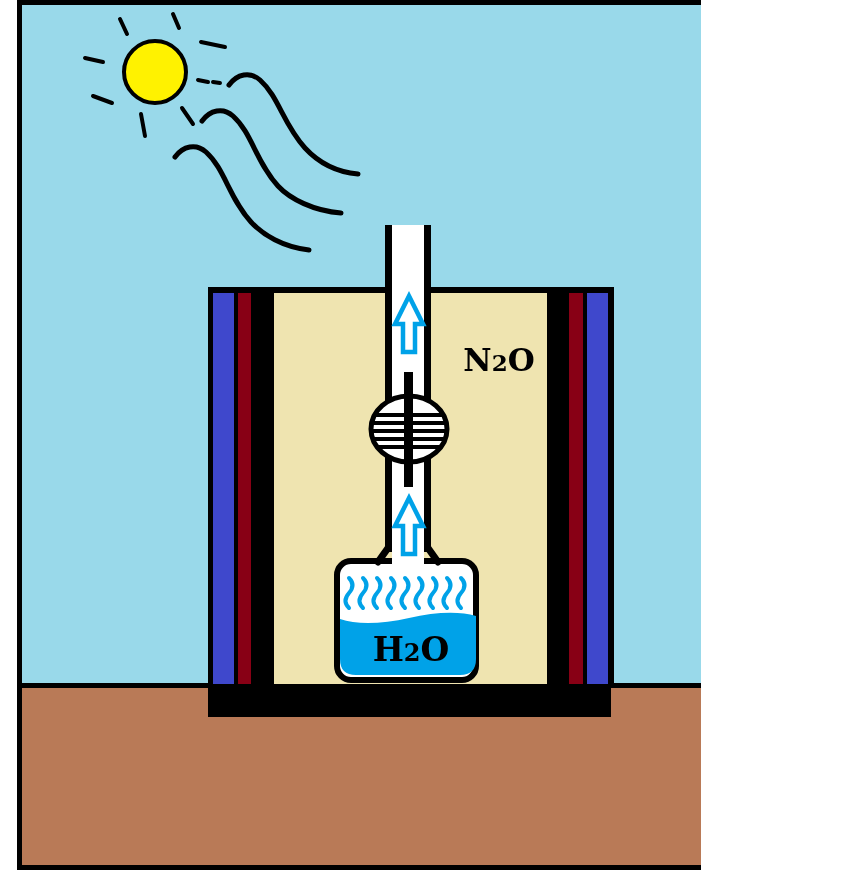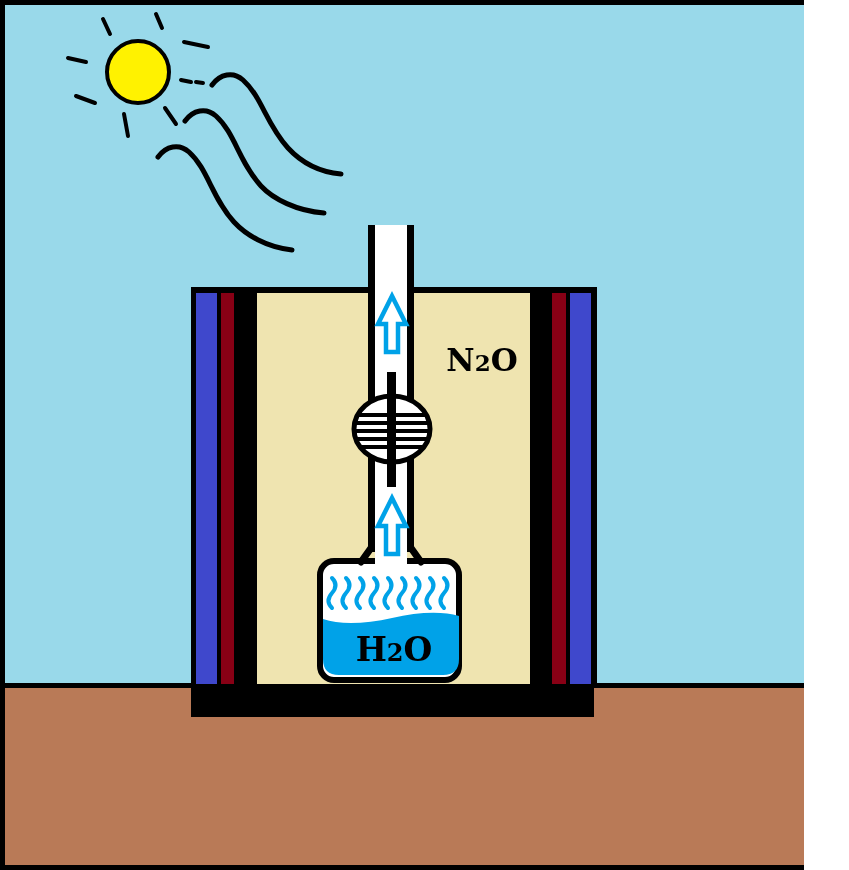--- a/index.html
+++ b/index.html
@@ -1,21 +1,22 @@
 <!DOCTYPE html>
 <html><head>
 <meta charset="utf-8">
 <style>
   html, body { margin: 0; padding: 0; background: #ffffff; }
   .stage {
     position: relative;
-    width: 804px;
+    width: 684px;
     height: 870px;
     overflow: hidden;
     font-family: "DejaVu Serif", "Liberation Serif", serif;
+    margin-left: 17px;
   }
   svg { display: block; }
   text { font-family: "DejaVu Serif", "Liberation Serif", serif; font-weight: bold; }
 </style>
 </head>
 <body>
 
 <div class="stage">
 <svg width="849" height="870" viewBox="0 0 849 870" xmlns="http://www.w3.org/2000/svg">
 

